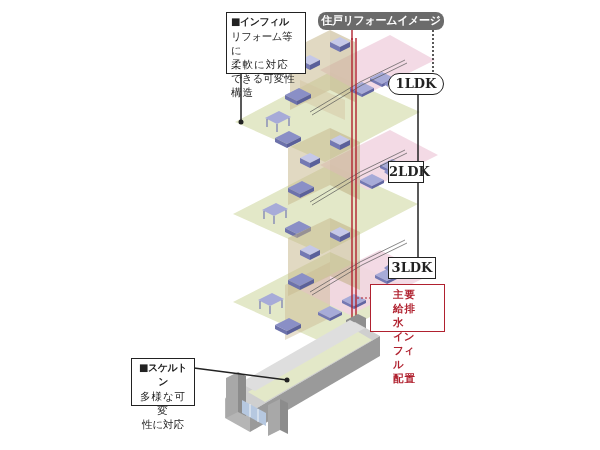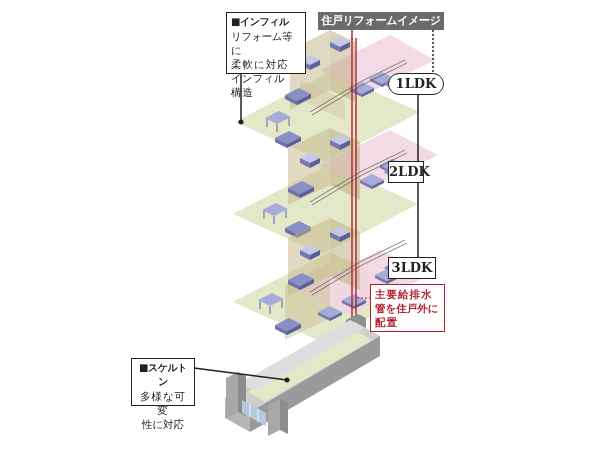--- a/index.html
+++ b/index.html
@@ -3,21 +3,21 @@
 <meta charset="utf-8">
 <style>
   html,body{margin:0;padding:0;background:#fff;}
   body{width:600px;height:450px;position:relative;overflow:hidden;font-family:"DejaVu Serif","Liberation Serif",serif;}
   #stage{position:absolute;left:0;top:0;width:600px;height:450px;}
   .label-box{position:absolute;background:#fff;border:1.5px solid #222;font-size:10.5px;line-height:14px;color:#222;padding:2px 4px;box-sizing:border-box;}
   .label-box .head{font-family:"DejaVu Sans","Liberation Sans",sans-serif;font-size:10px;font-weight:bold;letter-spacing:-0.5px;}
   .label-box .line{letter-spacing:1px;}
   .title-bar{position:absolute;background:#6b6b6b;color:#fff;font-family:"DejaVu Sans","Liberation Sans",sans-serif;font-size:11px;font-weight:bold;text-align:center;line-height:18px;letter-spacing:-0.3px;}
   .ldk{position:absolute;background:#fff;border:1.5px solid #222;font-family:"DejaVu Serif","Liberation Serif",serif;font-weight:bold;font-size:13px;text-align:center;line-height:19px;color:#222;box-sizing:border-box;}
-  .red-box{position:absolute;background:#fff;border:1.5px solid #b0212f;color:#b0212f;font-size:10.5px;line-height:14px;padding:2px 4px;box-sizing:border-box;font-weight:bold;letter-spacing:1px;}
+  .red-box{position:absolute;background:#fff;border:1.5px solid #b0212f;color:#b0212f;font-size:10.5px;line-height:14px;padding:2px 22px;box-sizing:border-box;font-weight:bold;letter-spacing:1px;}
   .caption{position:absolute;font-size:11px;color:#222;letter-spacing:-0.3px;}
 </style>
 </head>
 <body>
 
 <div id="stage">
 
   <svg width="600" height="450" viewBox="0 0 600 450" style="position:absolute;left:0;top:0">
     <defs>
       <g id="sofa">
@@ -124,37 +124,37 @@
       <line x1="418" y1="92" x2="418" y2="162" stroke="#222" stroke-width="1.5"></line>
       <line x1="418" y1="182" x2="418" y2="258" stroke="#222" stroke-width="1.5"></line>
       <line x1="357" y1="298" x2="370" y2="298" stroke="#b0212f" stroke-width="1.2" stroke-dasharray="2,2"></line>
       <line x1="352" y1="25" x2="352" y2="40" stroke="#b0212f" stroke-width="1.4"></line>
       <polygon points="384,84 388,81 388,87" fill="#8a8fc6"></polygon>
       <polygon points="384,172 388,169 388,175" fill="#8a8fc6"></polygon>
       <polygon points="384,268 388,265 388,271" fill="#8a8fc6"></polygon>
     </g>
   </svg>
 
-  <div class="title-bar" style="left:318px;top:12px;width:126px;height:18px;">住戸リフォームイメージ</div>
+  <div class="title-bar" style="left:318px;top:12px;width:126px;height:18px;border-radius:8px;">住戸リフォームイメージ</div>
 
   <div class="label-box" style="left:226px;top:12px;width:80px;height:62px;">
     <div class="head">■インフィル</div>
     <div class="line" style="letter-spacing:-0.5px">リフォーム等に</div>
     <div class="line">柔軟に対応</div>
-    <div class="line" style="letter-spacing:0">インフィル</div>
+    <div class="line" style="letter-spacing:0">できる可変性</div>
     <div class="line">構造</div>
   </div>
 
   <div class="ldk" style="left:388px;top:73px;width:56px;height:22px;border-radius:11px;">1LDK</div>
   <div class="ldk" style="left:388px;top:161px;width:36px;height:22px;">2LDK</div>
   <div class="ldk" style="left:388px;top:257px;width:48px;height:22px;">3LDK</div>
 
   <div class="red-box" style="left:370px;top:284px;width:75px;height:48px;">
     <div>主要給排水</div>
-    <div style="letter-spacing:0">管を住戸外に</div>
+    <div style="letter-spacing:0">インフィル</div>
     <div>配置</div>
   </div>
 
   <div class="label-box" style="left:131px;top:358px;width:64px;height:48px;text-align:center;">
     <div class="head">■スケルトン</div>
     <div class="line">多様な可変</div>
     <div class="line" style="letter-spacing:0">性に対応</div>
   </div>
 
 </div>

